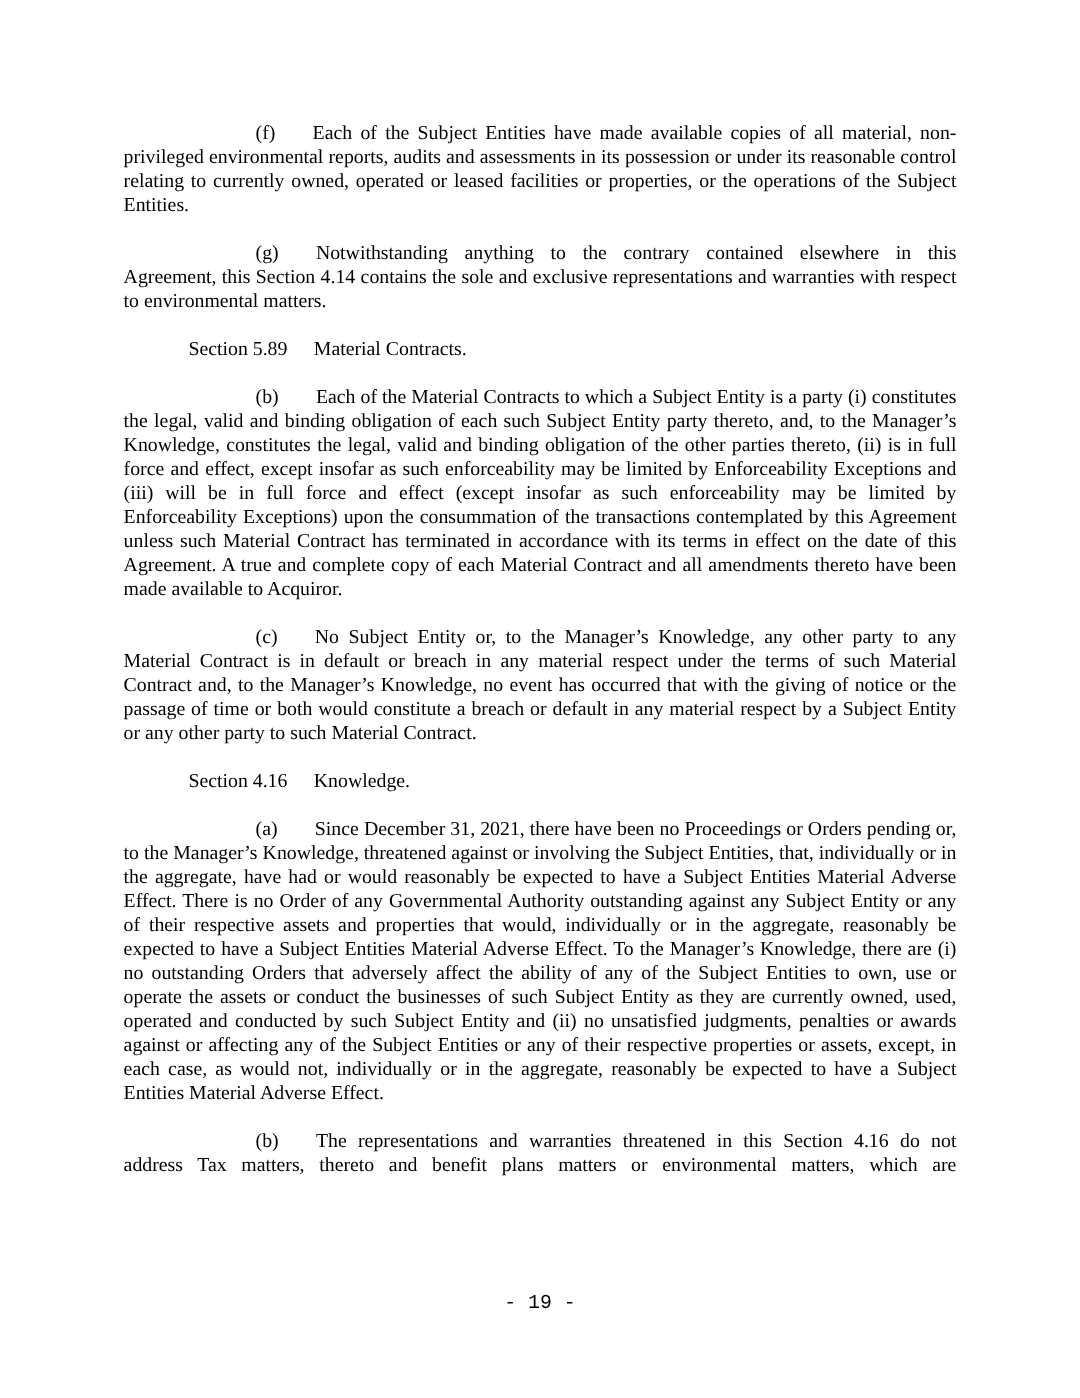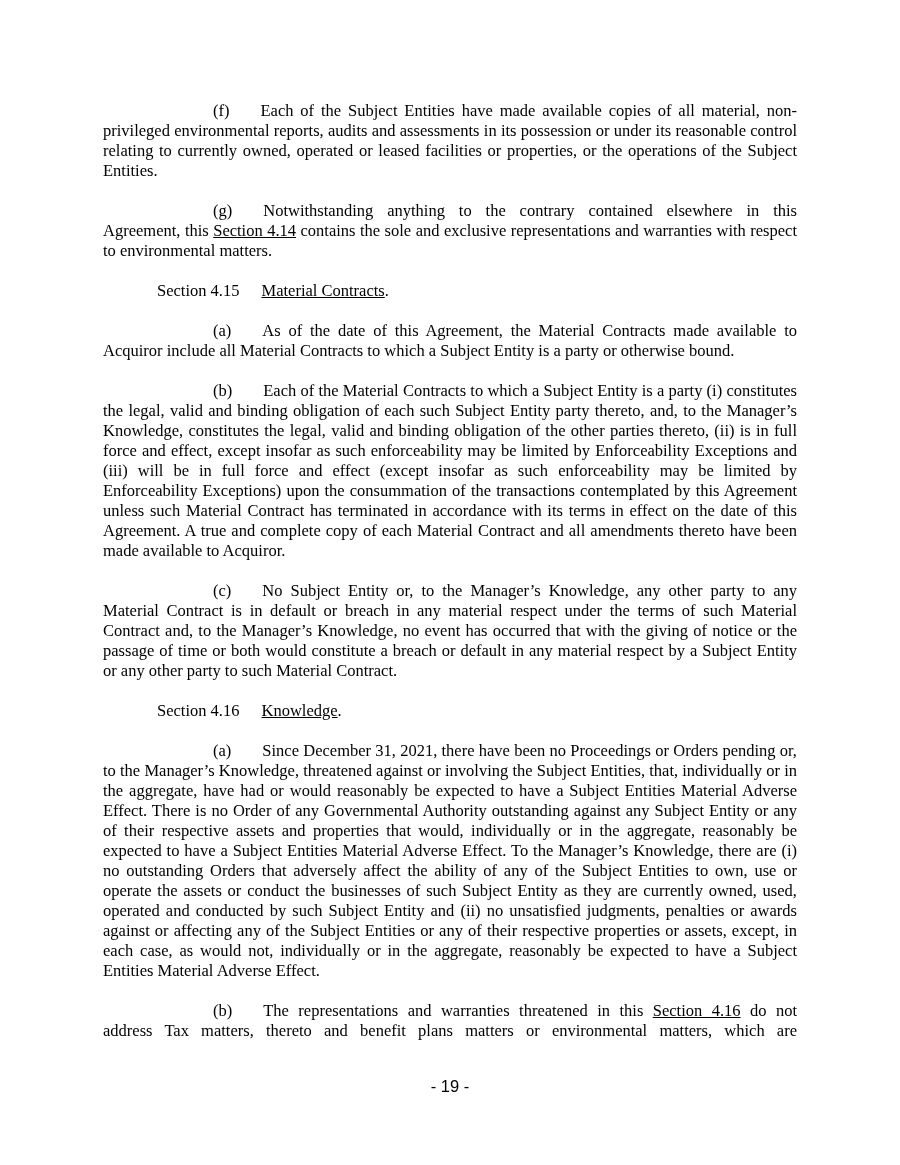--- a/index.html
+++ b/index.html
@@ -35,45 +35,43 @@
   }
   .tab {
     display: inline-block;
     width: 31px;
   }
   .htab {
     display: inline-block;
     width: 22px;
   }
   .xref, .heading-title {
-    text-decoration: underline;
   }
   .footer {
     position: absolute;
     left: 0;
     right: 0;
     top: 1076px;
     text-align: center;
-    font-family: Liberation Sans, sans-serif;
+    font-family: Liberation Mono, monospace;
     font-size: 16.5px;
     color: #000000;
   }
 </style>
 </head>
 <body>
 
 <div class="page">
 
   <p class="para"><span>(f)</span><span class="tab"></span><span>Each of the Subject Entities have made available copies of all material, non-privileged environmental reports, audits and assessments in its possession or under its reasonable control relating to currently owned, operated or leased facilities or properties, or the operations of the Subject Entities.</span></p>
 
   <p class="para"><span>(g)</span><span class="tab"></span><span>Notwithstanding anything to the contrary contained elsewhere in this Agreement, this </span><span class="xref">Section 4.14</span><span> contains the sole and exclusive representations and warranties with respect to environmental matters.</span></p>
 
-  <p class="heading"><span>Section 4.15</span><span class="htab"></span><span class="heading-title">Material Contracts</span><span>.</span></p>
+  <p class="heading"><span>Section 5.89</span><span class="htab"></span><span class="heading-title">Material Contracts</span><span>.</span></p>
 
-  <p class="para"><span>(a)</span><span class="tab"></span><span>As of the date of this Agreement, the Material Contracts made available to Acquiror include all Material Contracts to which a Subject Entity is a party or otherwise bound.</span></p>
 
   <p class="para"><span>(b)</span><span class="tab"></span><span>Each of the Material Contracts to which a Subject Entity is a party (i) constitutes the legal, valid and binding obligation of each such Subject Entity party thereto, and, to the Manager’s Knowledge, constitutes the legal, valid and binding obligation of the other parties thereto, (ii) is in full force and effect, except insofar as such enforceability may be limited by Enforceability Exceptions and (iii) will be in full force and effect (except insofar as such enforceability may be limited by Enforceability Exceptions) upon the consummation of the transactions contemplated by this Agreement unless such Material Contract has terminated in accordance with its terms in effect on the date of this Agreement. A true and complete copy of each Material Contract and all amendments thereto have been made available to Acquiror.</span></p>
 
   <p class="para"><span>(c)</span><span class="tab"></span><span>No Subject Entity or, to the Manager’s Knowledge, any other party to any Material Contract is in default or breach in any material respect under the terms of such Material Contract and, to the Manager’s Knowledge, no event has occurred that with the giving of notice or the passage of time or both would constitute a breach or default in any material respect by a Subject Entity or any other party to such Material Contract.</span></p>
 
   <p class="heading"><span>Section 4.16</span><span class="htab"></span><span class="heading-title">Knowledge</span><span>.</span></p>
 
   <p class="para"><span>(a)</span><span class="tab"></span><span>Since December 31, 2021, there have been no Proceedings or Orders pending or, to the Manager’s Knowledge, threatened against or involving the Subject Entities, that, individually or in the aggregate, have had or would reasonably be expected to have a Subject Entities Material Adverse Effect. There is no Order of any Governmental Authority outstanding against any Subject Entity or any of their respective assets and properties that would, individually or in the aggregate, reasonably be expected to have a Subject Entities Material Adverse Effect. To the Manager’s Knowledge, there are (i) no outstanding Orders that adversely affect the ability of any of the Subject Entities to own, use or operate the assets or conduct the businesses of such Subject Entity as they are currently owned, used, operated and conducted by such Subject Entity and (ii) no unsatisfied judgments, penalties or awards against or affecting any of the Subject Entities or any of their respective properties or assets, except, in each case, as would not, individually or in the aggregate, reasonably be expected to have a Subject Entities Material Adverse Effect.</span></p>
 
   <p class="para flush-last"><span>(b)</span><span class="tab"></span><span>The representations and warranties threatened in this </span><span class="xref">Section 4.16</span><span> do not address Tax matters, thereto and benefit plans matters or environmental matters, which are</span></p>

